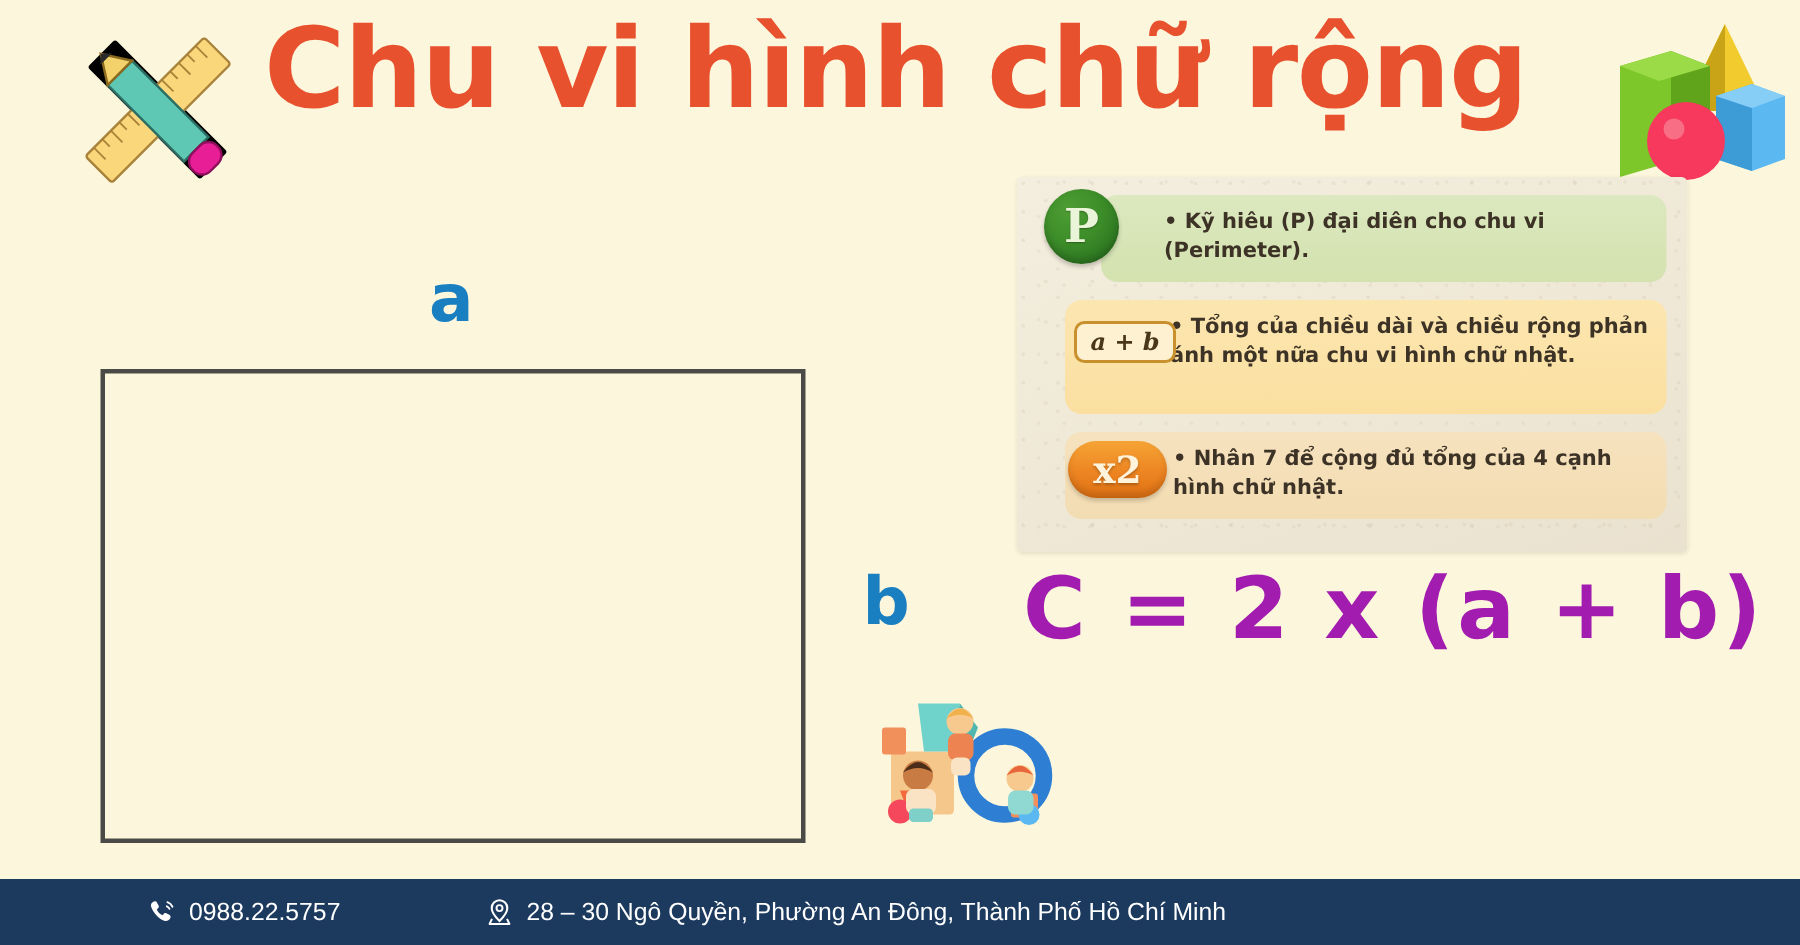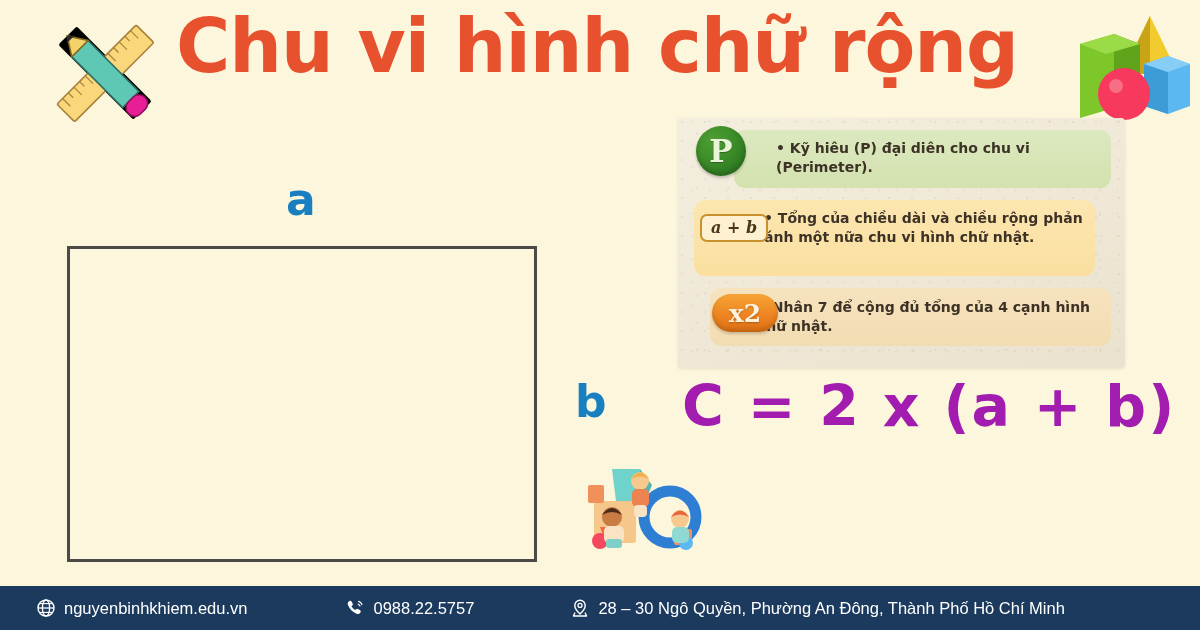--- a/index.html
+++ b/index.html
@@ -93,28 +93,27 @@
   .row { display: flex; align-items: flex-start; border-radius: 11px; position: relative; }
   .row + .row { margin-top: 12px; }
 
   .row-green {
     background: linear-gradient(180deg, #DCE8BF 0%, #D3E2AF 100%);
     margin-left: 40px; width: 377px; min-height: 58px;
     padding: 9px 10px 9px 42px;
   }
   .row-yellow {
     background: linear-gradient(180deg, #FCE6B0 0%, #FADFA0 100%);
-    width: 401px; min-height: 76px;
+    margin-left: 16px; width: 401px; min-height: 76px;
     padding: 9px 10px 9px 70px;
   }
   .row-tan {
     background: linear-gradient(180deg, #F6E2BE 0%, #F2DCB2 100%);
     margin-left: 16px; width: 401px; min-height: 58px;
-    padding: 9px 10px 9px 48px;
-    align-items: center;
+    padding: 9px 10px 9px 72px;
   }
 
   .row-text {
     font-size: 14px;
     font-weight: 700;
     color: #3D3226;
     line-height: 1.36;
     font-family: "DejaVu Sans", sans-serif;
   }
   .bullet { color: #3D3226; font-weight: 700; }
@@ -288,32 +287,20 @@
       <g>
         <circle cx="102" cy="64" r="9" fill="#F7C98E"></circle>
         <path d="M93 62 q9 -13 18 0 q-9 -5 -18 0z" fill="#E8663C"></path>
         <rect x="94" y="72" width="17" height="16" rx="5" fill="#8FD9D2"></rect>
       </g>
     </svg>
   </div>
 
   <div class="footer">
 
-    <div class="f-item f-web">
-      <span class="f-icon">
-        <svg viewBox="0 0 20 20" width="20" height="20">
-          <circle cx="10" cy="10" r="8" fill="none" stroke="#fff" stroke-width="1.4"></circle>
-          <ellipse cx="10" cy="10" rx="3.6" ry="8" fill="none" stroke="#fff" stroke-width="1.3"></ellipse>
-          <line x1="2" y1="10" x2="18" y2="10" stroke="#fff" stroke-width="1.3"></line>
-          <line x1="3.4" y1="5.6" x2="16.6" y2="5.6" stroke="#fff" stroke-width="1.1"></line>
-          <line x1="3.4" y1="14.4" x2="16.6" y2="14.4" stroke="#fff" stroke-width="1.1"></line>
-        </svg>
-      </span>
-      <span>nguyenbinhkhiem.edu.vn</span>
-    </div>
 
     <div class="f-item f-tel">
       <span class="f-icon">
         <svg viewBox="0 0 20 20" width="20" height="20">
           <path d="M4.2 3.2c1 -0.6 2 -0.4 2.5 0.6l1 1.9c0.4 0.8 0.2 1.4 -0.5 1.9l-0.7 0.5c0.7 1.9 2.1 3.3 4 4l0.5 -0.7c0.5 -0.7 1.1 -0.9 1.9 -0.5l1.9 1c1 0.5 1.2 1.5 0.6 2.5 -0.8 1.3 -2.3 1.9 -3.9 1.4C8 14.5 4.3 10.8 2.8 6.6 2.3 5.1 3 3.9 4.2 3.2z" fill="#fff"></path>
           <path d="M13.6 3.4a6 6 0 0 1 3.4 3.1" fill="none" stroke="#fff" stroke-width="1.2" stroke-linecap="round"></path>
           <path d="M13.2 6.2a3.4 3.4 0 0 1 1.8 1.7" fill="none" stroke="#fff" stroke-width="1.2" stroke-linecap="round"></path>
         </svg>
       </span>
       <span>0988.22.5757</span>

